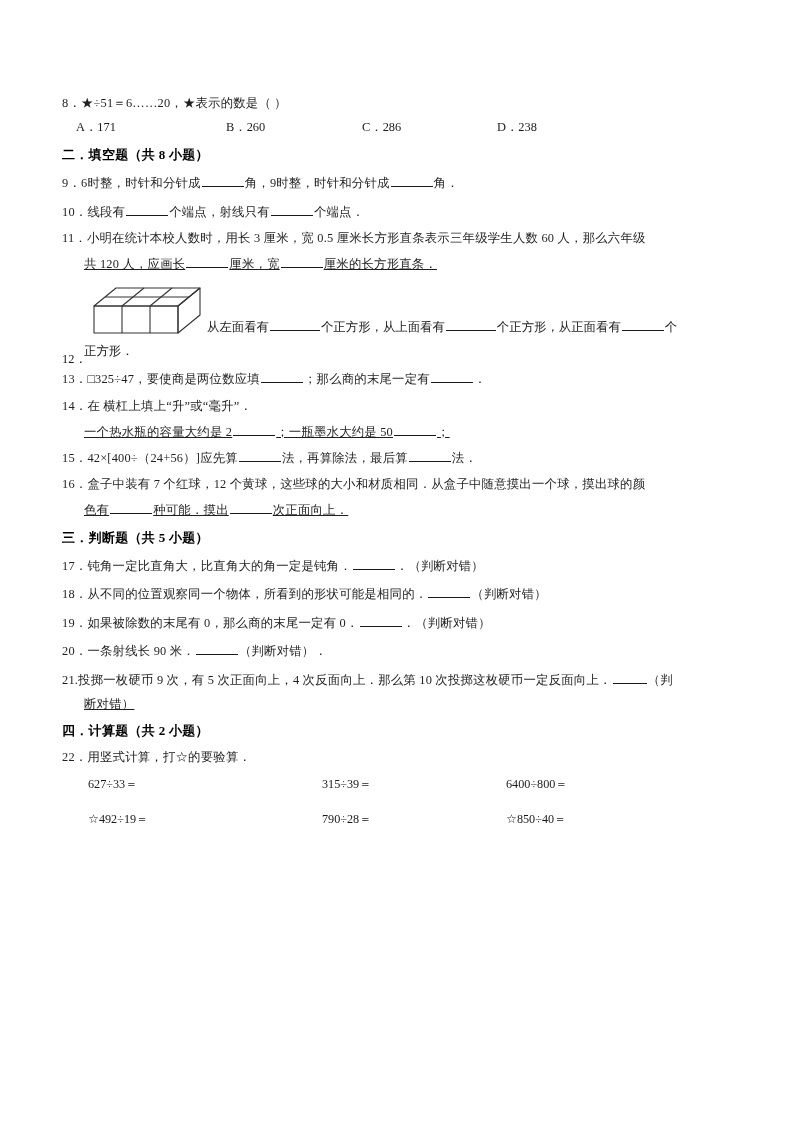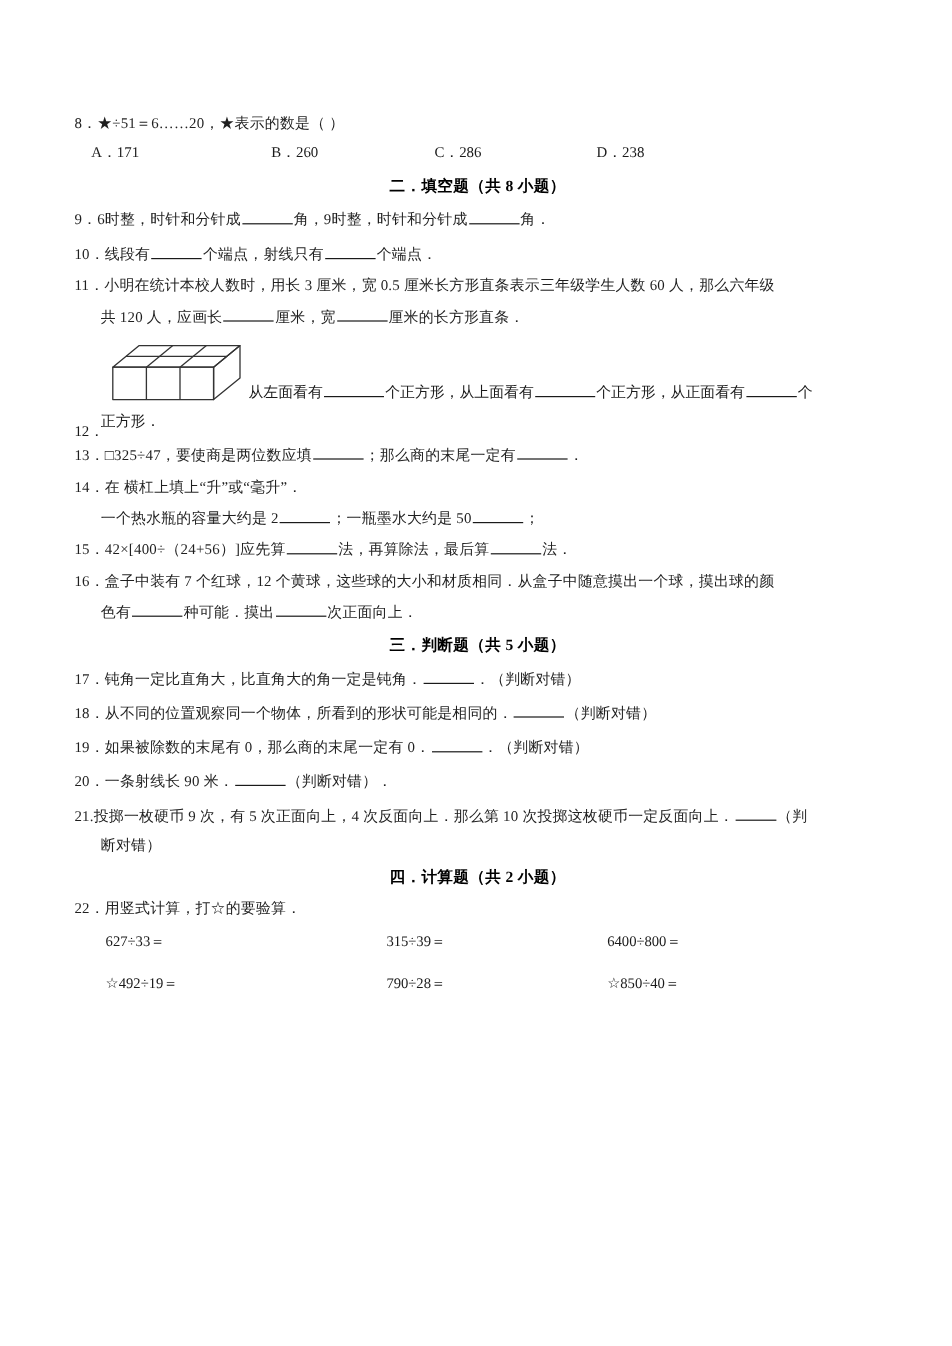--- a/index.html
+++ b/index.html
@@ -34,29 +34,29 @@
     position: relative;
     font-size: 12.4px;
     line-height: 15px;
     margin: 0 0 11.5px 0;
     color: #1f1f1f;
     letter-spacing: 0.2px;
   }
   .q.tight { margin-bottom: 9px; }
   .cont {
     padding-left: 22px;
+    text-decoration: underline;
   }
   .section {
     font-size: 13px;
     font-weight: bold;
     line-height: 16px;
     margin: 0 0 11px 0;
     letter-spacing: 0.3px;
     color: #000;
-    text-align: center;
   }
 
   
   .blank {
     display: inline-block;
     border-bottom: 1.1px solid #1a1a1a;
     vertical-align: baseline;
     height: 12px;
     margin: 0 1px;
   }

